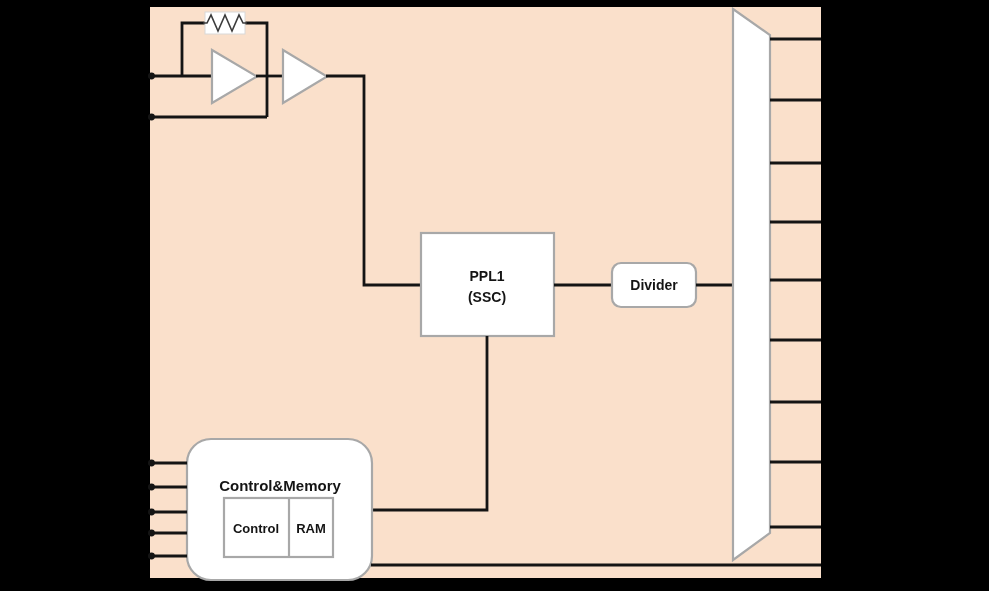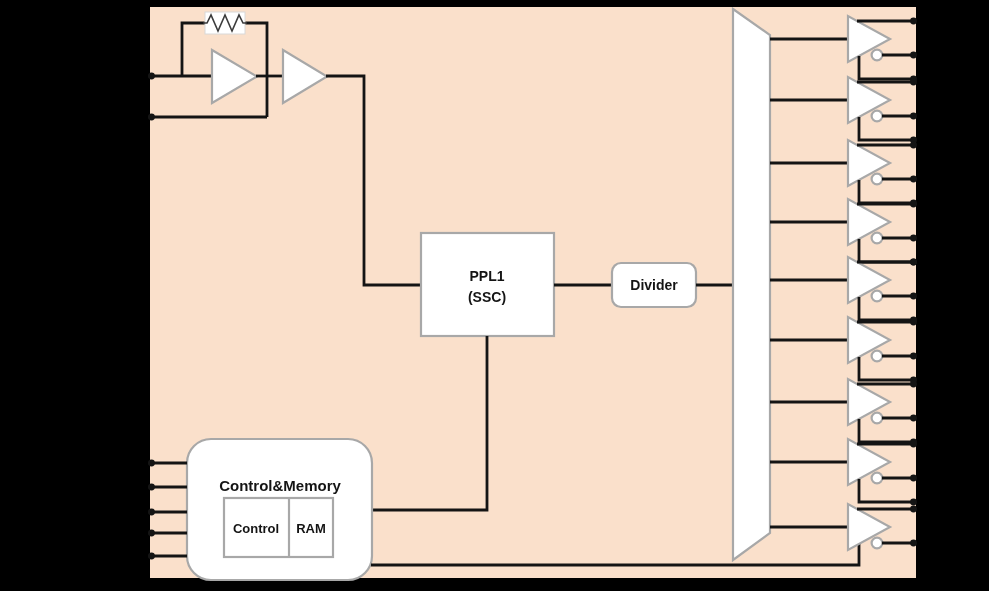--- a/index.html
+++ b/index.html
@@ -1,16 +1,16 @@
 <!DOCTYPE html>
 <html style="--canvas: #000000; --chip: #fae0cb; --wire: #141414; --blockfill: #ffffff; --blockborder: #a8a8a8;"><head>
 <meta charset="utf-8">
 <style>
   html,body{margin:0;padding:0;background:#000;}
-  .stage{position:relative;width:989px;height:591px;overflow:hidden;font-family:"Liberation Sans",sans-serif;}
+  .stage{position:relative;width:821px;height:591px;overflow:hidden;font-family:"Liberation Sans",sans-serif;}
   svg{display:block;}
   .canvas{fill:var(--canvas,#000);}
   .chip{fill:var(--chip,#fae0cb);}
   .wire{stroke:var(--wire,#141414);stroke-width:2.8;fill:none;}
   .block{fill:var(--blockfill,#fff);stroke:var(--blockborder,#a8a8a8);stroke-width:2.2;}
   .pin{fill:var(--wire,#141414);}
   .resistor-box{fill:var(--blockfill,#fff);stroke:#d8d8d8;stroke-width:1;}
   .zigzag{stroke:#3c3c3c;stroke-width:1.6;fill:none;}
   .label{fill:#141414;font-weight:bold;font-size:15px;text-anchor:middle;font-family:"Liberation Sans",sans-serif;}
   .label-md{fill:#141414;font-weight:bold;font-size:14px;text-anchor:middle;font-family:"Liberation Sans",sans-serif;}

